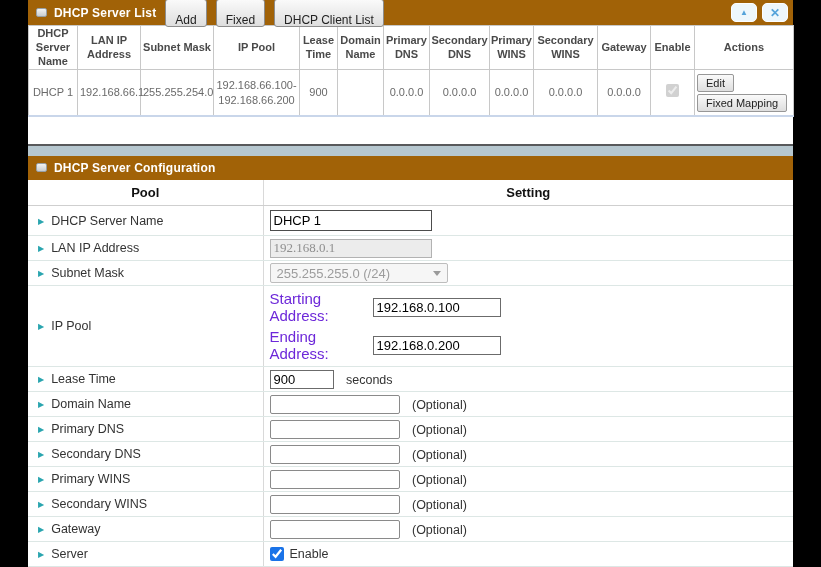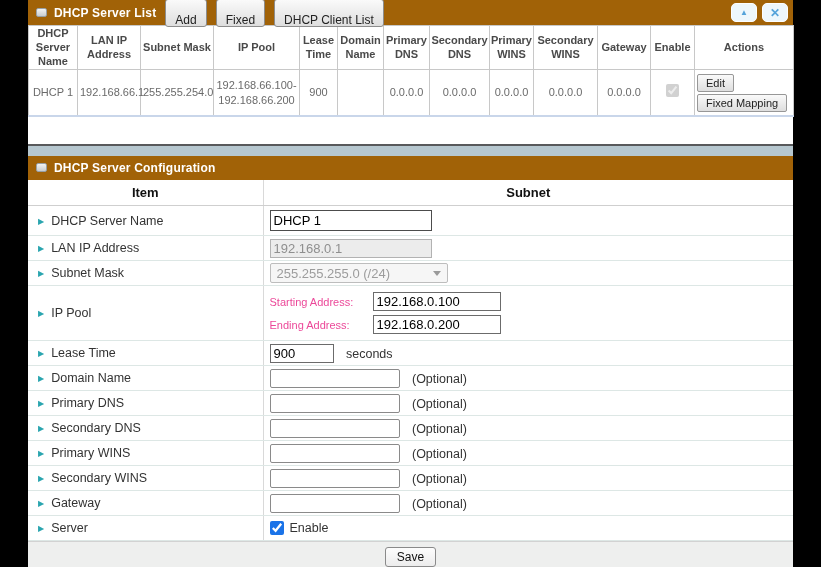--- a/index.html
+++ b/index.html
@@ -49,28 +49,28 @@
   table.config th.item-h { border-right:1px solid #d9d9d9; }
   table.config td { border-bottom:1px solid #dde7e5; vertical-align:middle; height:25px; }
   table.config td.item-cell { border-right:1px solid #d9d9d9; padding-left:10px;
                               font-size:12.5px; color:#333; }
   table.config td.set-cell { padding-left:6px; font-size:12.5px; color:#333; }
   .bullet { color:#2aa5af; font-size:8px; margin-right:7px; vertical-align:1px; }
 
   .in { font-family:inherit; font-size:13px; height:19px; border:1px solid #6b6b6b; padding:0 3px;
         background:#fff; color:#000; }
   .in-name { width:162px; height:21px; border:1px solid #4c4c4c; }
-  .in-disabled { width:162px; background:#ececec; border:1px solid #b2b2b2; color:#8f8f8f; }
+  .in-disabled { width:162px; background:#ececec; border:1px solid #b2b2b2; color:#8f8f8f;font-family:Liberation Serif, serif; }
   .fake-select { width:178px; height:20px; background:#f6f6f6; border:1px solid #bdbdbd; border-radius:2px;
                  color:#9c9c9c; font-size:13px; display:inline-flex; align-items:center;
                  padding:0 6px; justify-content:space-between; }
   .chev { width:0; height:0; border-left:4px solid transparent; border-right:4px solid transparent;
           border-top:5px solid #9a9a9a; margin-left:8px; }
   .pool-line { display:flex; align-items:center; margin:4px 0; }
-  .pool-label { width:103px; font-size:11px; color:#ec4899; }
+  .pool-label { width:103px; font-size:15px; color:#6d28d9; }
   .in-pool { width:128px; }
   .in-lease { width:64px; }
   .in-opt { width:130px; border:1px solid #8a8a8a; border-radius:2px; }
   .suffix { margin-left:9px; font-size:12.5px; color:#333; }
   .enable-wrap { display:flex; align-items:center; gap:6px; }
   .cfg-check { width:14px; height:14px; accent-color:#1a73e8; }
 
   
   .footer { height:31px; background:#eeefee; border-top:1px solid #d2d2d2;
             display:flex; align-items:center; justify-content:center; }
@@ -164,22 +164,22 @@
       <span class="panel-title">DHCP Server Configuration</span>
     </div>
 
     <table class="config">
       <colgroup>
           <col class="c-item">
           <col>
         </colgroup>
       <thead>
         <tr>
-          <th class="item-h">Item</th>
-          <th>Subnet</th>
+          <th class="item-h">Pool</th>
+          <th>Setting</th>
         </tr>
       </thead>
       <tbody>
         <tr style="height:30px;">
           <td class="item-cell"><span class="bullet">▶</span><span>DHCP Server Name</span></td>
           <td class="set-cell"><input class="in in-name" type="text" value="DHCP 1" style=""></td>
         </tr>
         <tr>
           <td class="item-cell"><span class="bullet">▶</span><span>LAN IP Address</span></td>
           <td class="set-cell"><input class="in in-disabled" type="text" disabled="" value="192.168.0.1" style=""></td>

